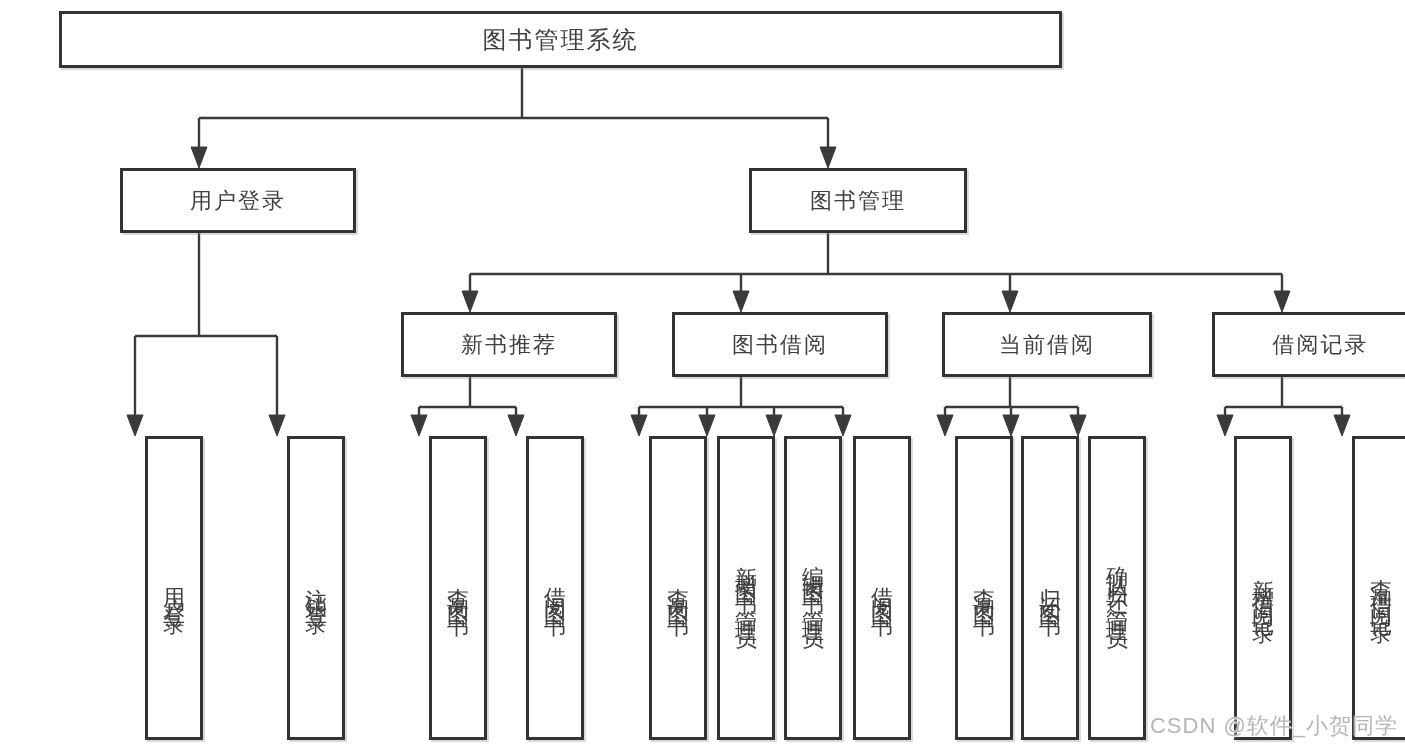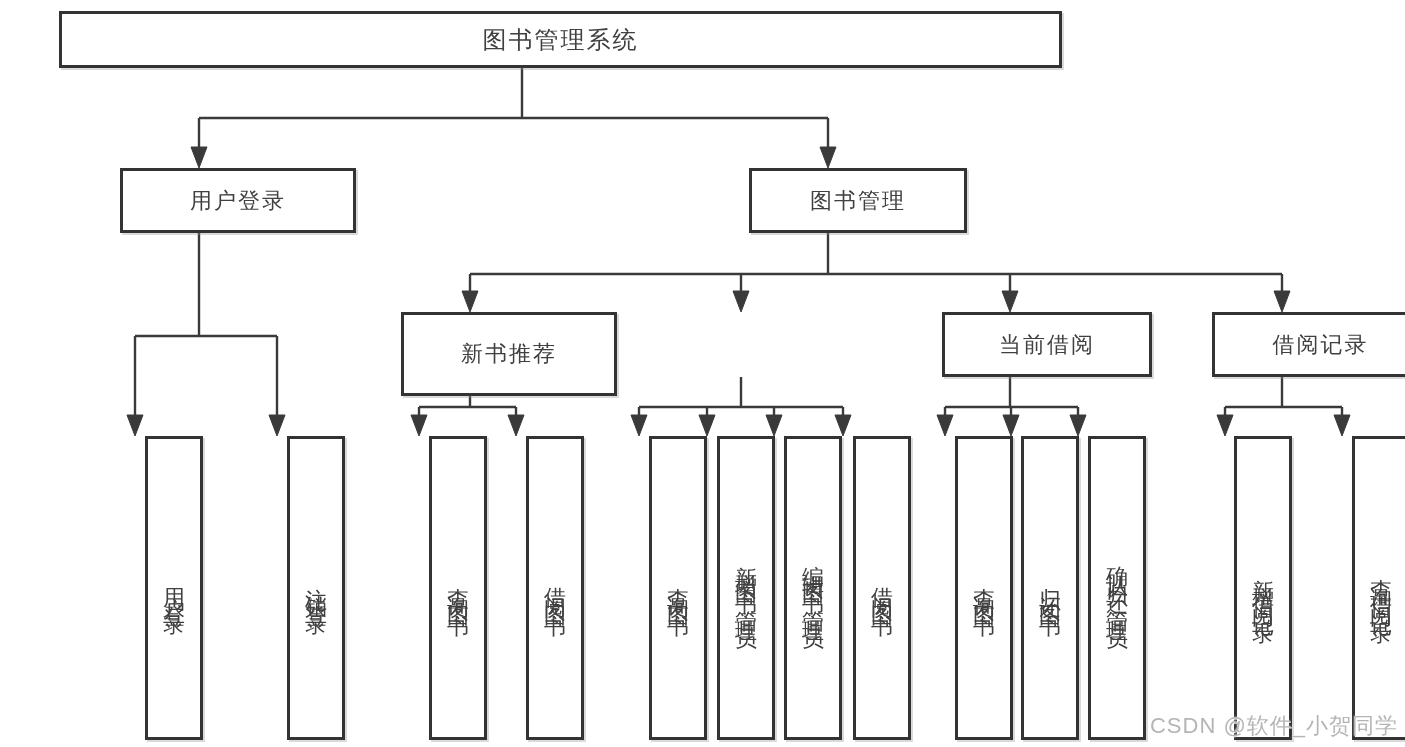--- a/index.html
+++ b/index.html
@@ -105,21 +105,22 @@
       <polygon points="1217,415 1233,415 1225,436"></polygon>
       <path d="M1342 407 V422"></path>
       <polygon points="1334,415 1350,415 1342,436"></polygon>
     </svg>
 
   <div class="box h root-box" style="left:20px;top:11px;width:1003px;height:57px">图书管理系统</div>
 
   <div class="box h" style="left:81px;top:168px;width:236px;height:65px">用户登录</div>
   <div class="box h" style="left:710px;top:168px;width:218px;height:65px">图书管理</div>
 
-  <div class="box h" style="left:362px;top:312px;width:216px;height:84px">新书推荐</div>
+  <div class="box h" style="left:362px;top:312px;width:216px;height:65px">新书推荐</div>
+  <div class="box h" style="left:633px;top:312px;width:216px;height:65px">图书借阅</div>
   <div class="box h" style="left:903px;top:312px;width:210px;height:65px">当前借阅</div>
   <div class="box h" style="left:1173px;top:312px;width:217px;height:65px">借阅记录</div>
 
   <div class="box v" style="left:106px;top:436px;width:58px;height:304px">用户登录</div>
   <div class="box v" style="left:248px;top:436px;width:58px;height:304px">注销登录</div>
 
   <div class="box v" style="left:390px;top:436px;width:58px;height:304px">查询图书</div>
   <div class="box v" style="left:487px;top:436px;width:58px;height:304px">借阅图书</div>
 
   <div class="box v" style="left:610px;top:436px;width:58px;height:304px">查询图书</div>

